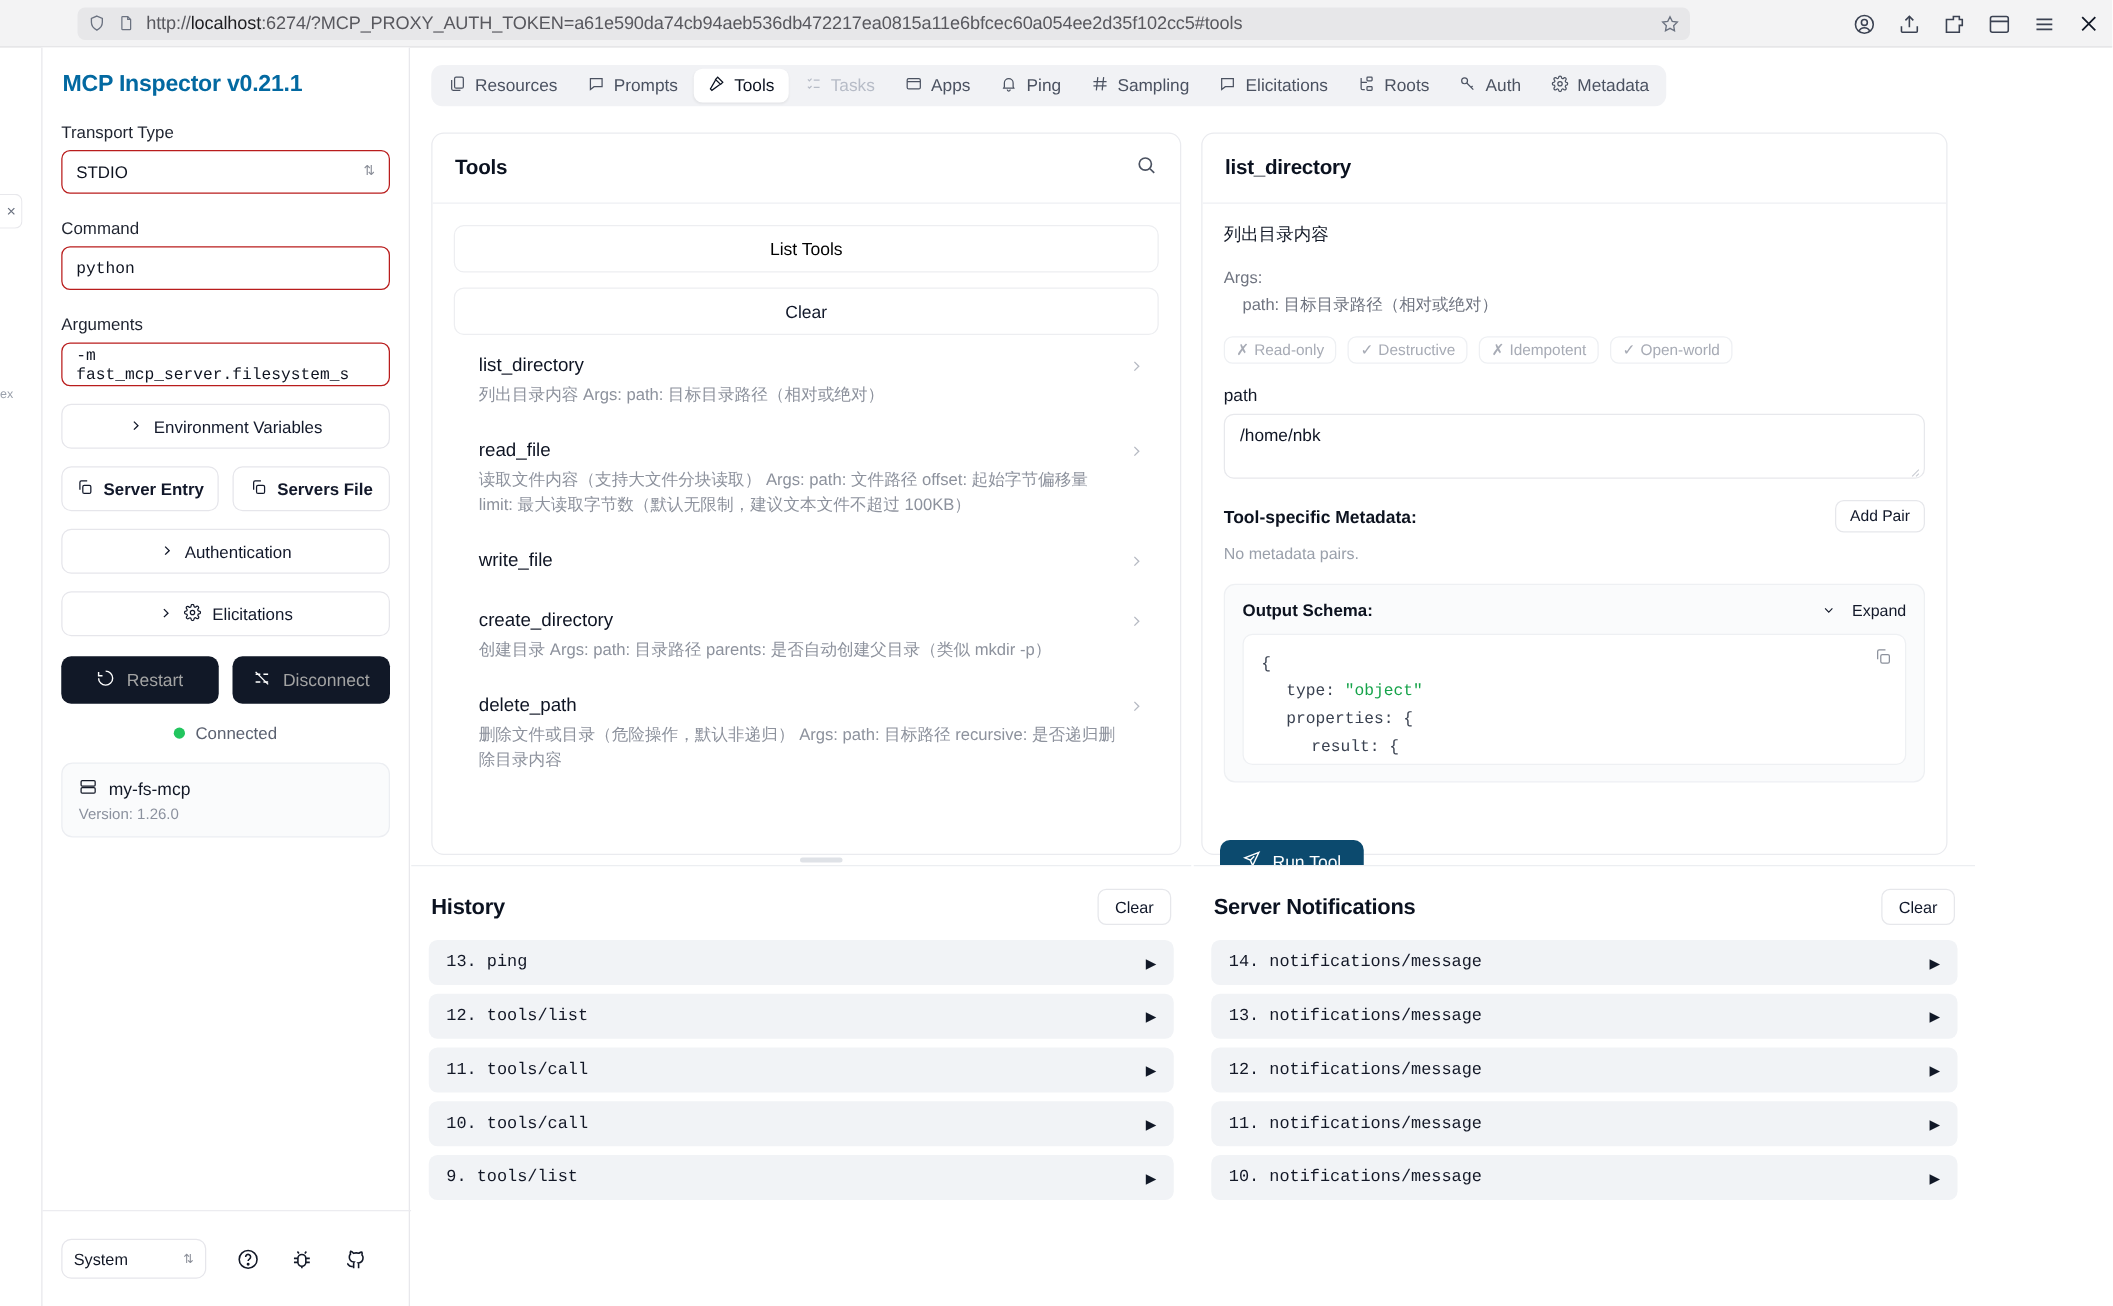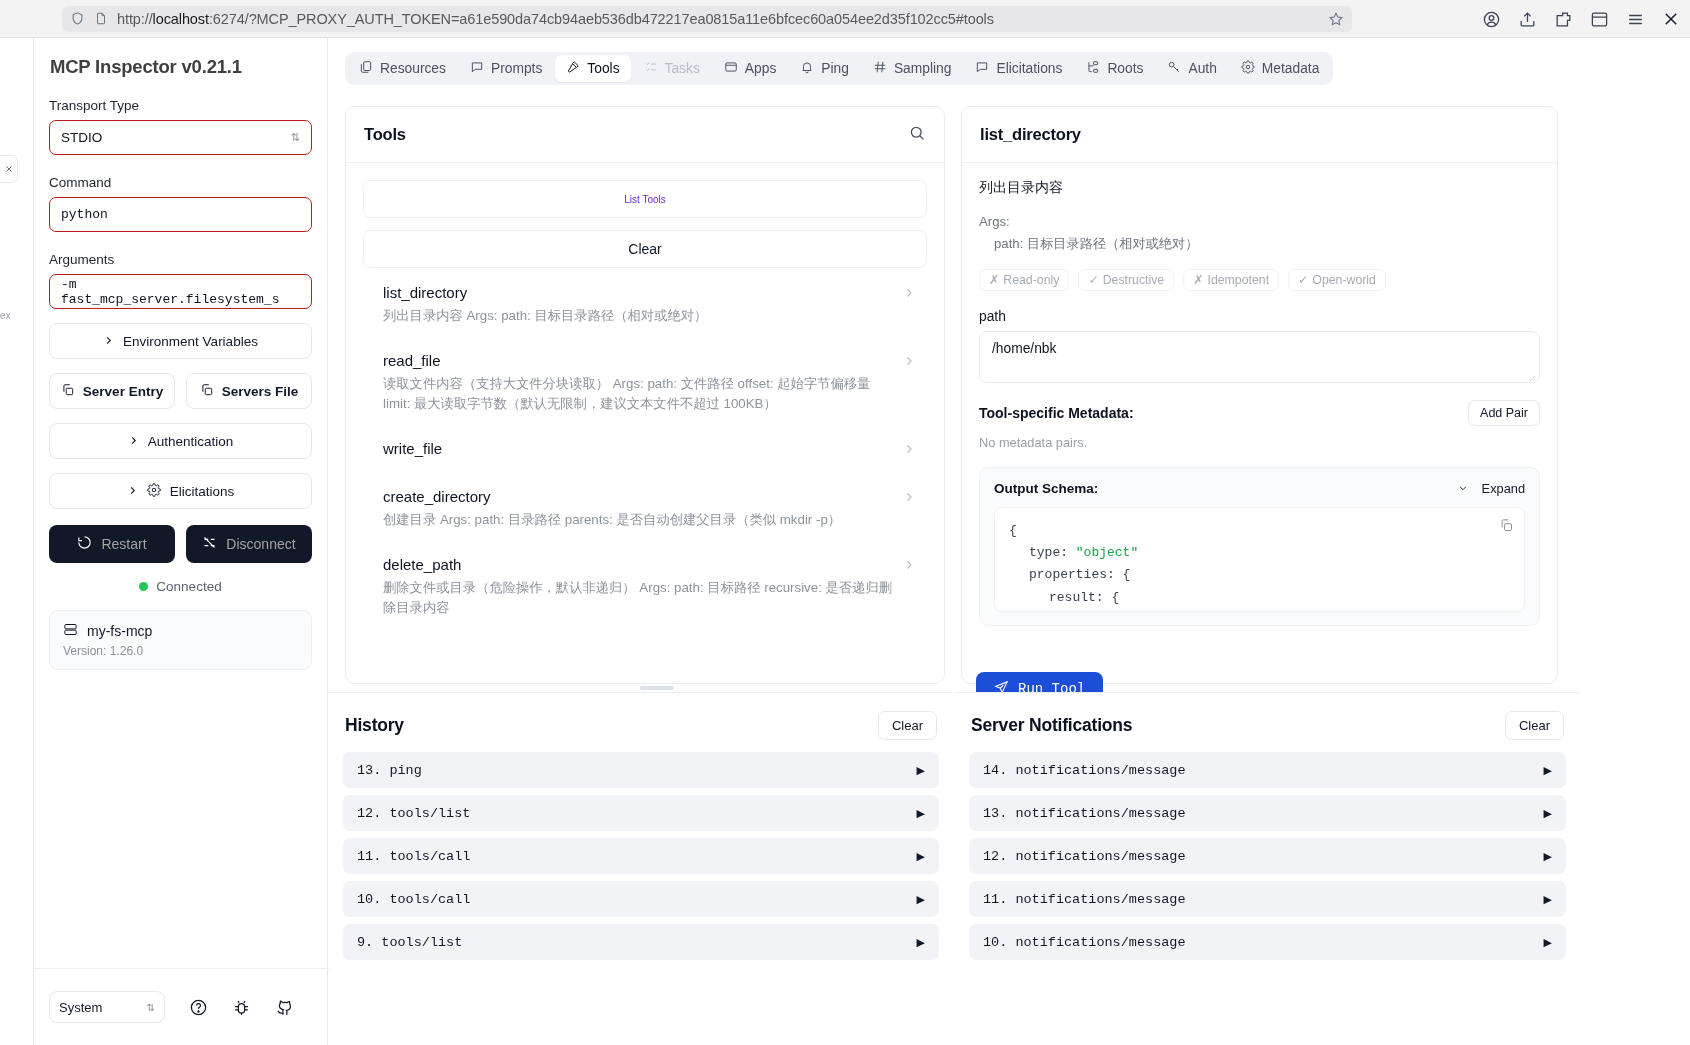--- a/index.html
+++ b/index.html
@@ -43,21 +43,21 @@
 
   
   .sidebar {
     position: absolute; top: 38px; left: 33px;
     width: 295px; height: 1007px;
     background: #fff;
     border-right: 1px solid #e8e8ec;
     border-left: 1px solid #e8e8ec;
   }
   .sidebar-title {
-    font-size: 18.5px; font-weight: 600; color: #404040;
+    font-size: 18.5px; font-weight: 600; color: #0369a1;
     padding: 18px 16px 0 16px;
     letter-spacing: -0.2px;
   }
   .sb-body { padding: 0 15px; }
   .field-label {
     font-size: 13.5px; color: #1f2430; margin: 20px 0 7px 0; font-weight: 400;
   }
   .sel, .txt {
     width: 100%; height: 35px;
     border: 1px solid #b91c1c; border-radius: 7px;
@@ -137,21 +137,21 @@
   .panel-head {
     height: 56px; display: flex; align-items: center;
     padding: 0 18px; border-bottom: 1px solid #eef0f3;
   }
   .panel-title { font-size: 16.5px; font-weight: 600; color: #0b1220; letter-spacing: -0.2px; }
 
   #tools-panel { top: 106px; left: 345px; width: 600px; height: 578px; overflow: hidden; }
   .tools-body { padding: 17px 17px 0 17px; }
   .ghost-btn {
     width: 100%; height: 38px; border: 1px solid #edeef1; border-radius: 8px;
-    background: #fff; font-size: 10px; color: #6d28d9;
+    background: #fff; font-size: 14px; color: #000000;
     display:flex; align-items:center; justify-content:center; cursor: default;
   }
   .clear-btn {
     width: 100%; height: 38px; margin-top: 12px;
     border: 1px solid #edeef1; border-radius: 8px;
     background: #fff; font-size: 14px; color: #11182a;
     display:flex; align-items:center; justify-content:center; cursor: pointer;
   }
   .tool-row {
     display: flex; align-items: flex-start; gap: 10px;
@@ -199,24 +199,24 @@
   .code-box {
     margin-top: 11px; border: 1px solid #eef0f3; border-radius: 8px;
     background: #fff; padding: 12px 14px; position: relative;
     font-family: "Liberation Mono", monospace; font-size: 13px; line-height: 1.72;
     color: #394150; height: 105px; overflow: hidden;
   }
   .code-box .str { color: #16a34a; }
   .copy-ic { position:absolute; right: 10px; top: 10px; cursor:pointer; }
   .runbtn {
     position: absolute; left: 976px; top: 672px;
-    background: #1d4ed8; color: #fff; border: none; border-radius: 8px;
+    background: #0c4a6e; color: #fff; border: none; border-radius: 8px;
     height: 34px; padding: 0 18px; font-size: 14px;
     display: flex; align-items: center; gap: 9px; cursor: pointer;
-    font-family: Liberation Mono, monospace;
+    font-family: Liberation Sans, sans-serif;
   }
 
   
   #history-panel { top: 692px; left: 329px; width: 624px; height: 360px; border-radius: 0; border: none; border-top: 1px solid #eceef1; }
   #notif-panel { top: 692px; left: 955px; width: 625px; height: 360px; border-radius: 0; border: none; border-top: 1px solid #eceef1; }
   .bp-head { display: flex; align-items: center; padding: 18px 16px 12px 16px; }
   .bp-title { font-size: 17.5px; font-weight: 600; color: #0b1220; letter-spacing: -0.2px; }
   .bp-clear {
     margin-left: auto; border: 1px solid #e6e7eb; border-radius: 7px;
     padding: 6px 13px; font-size: 13px; color: #11182a; background: #fff; cursor: pointer;

